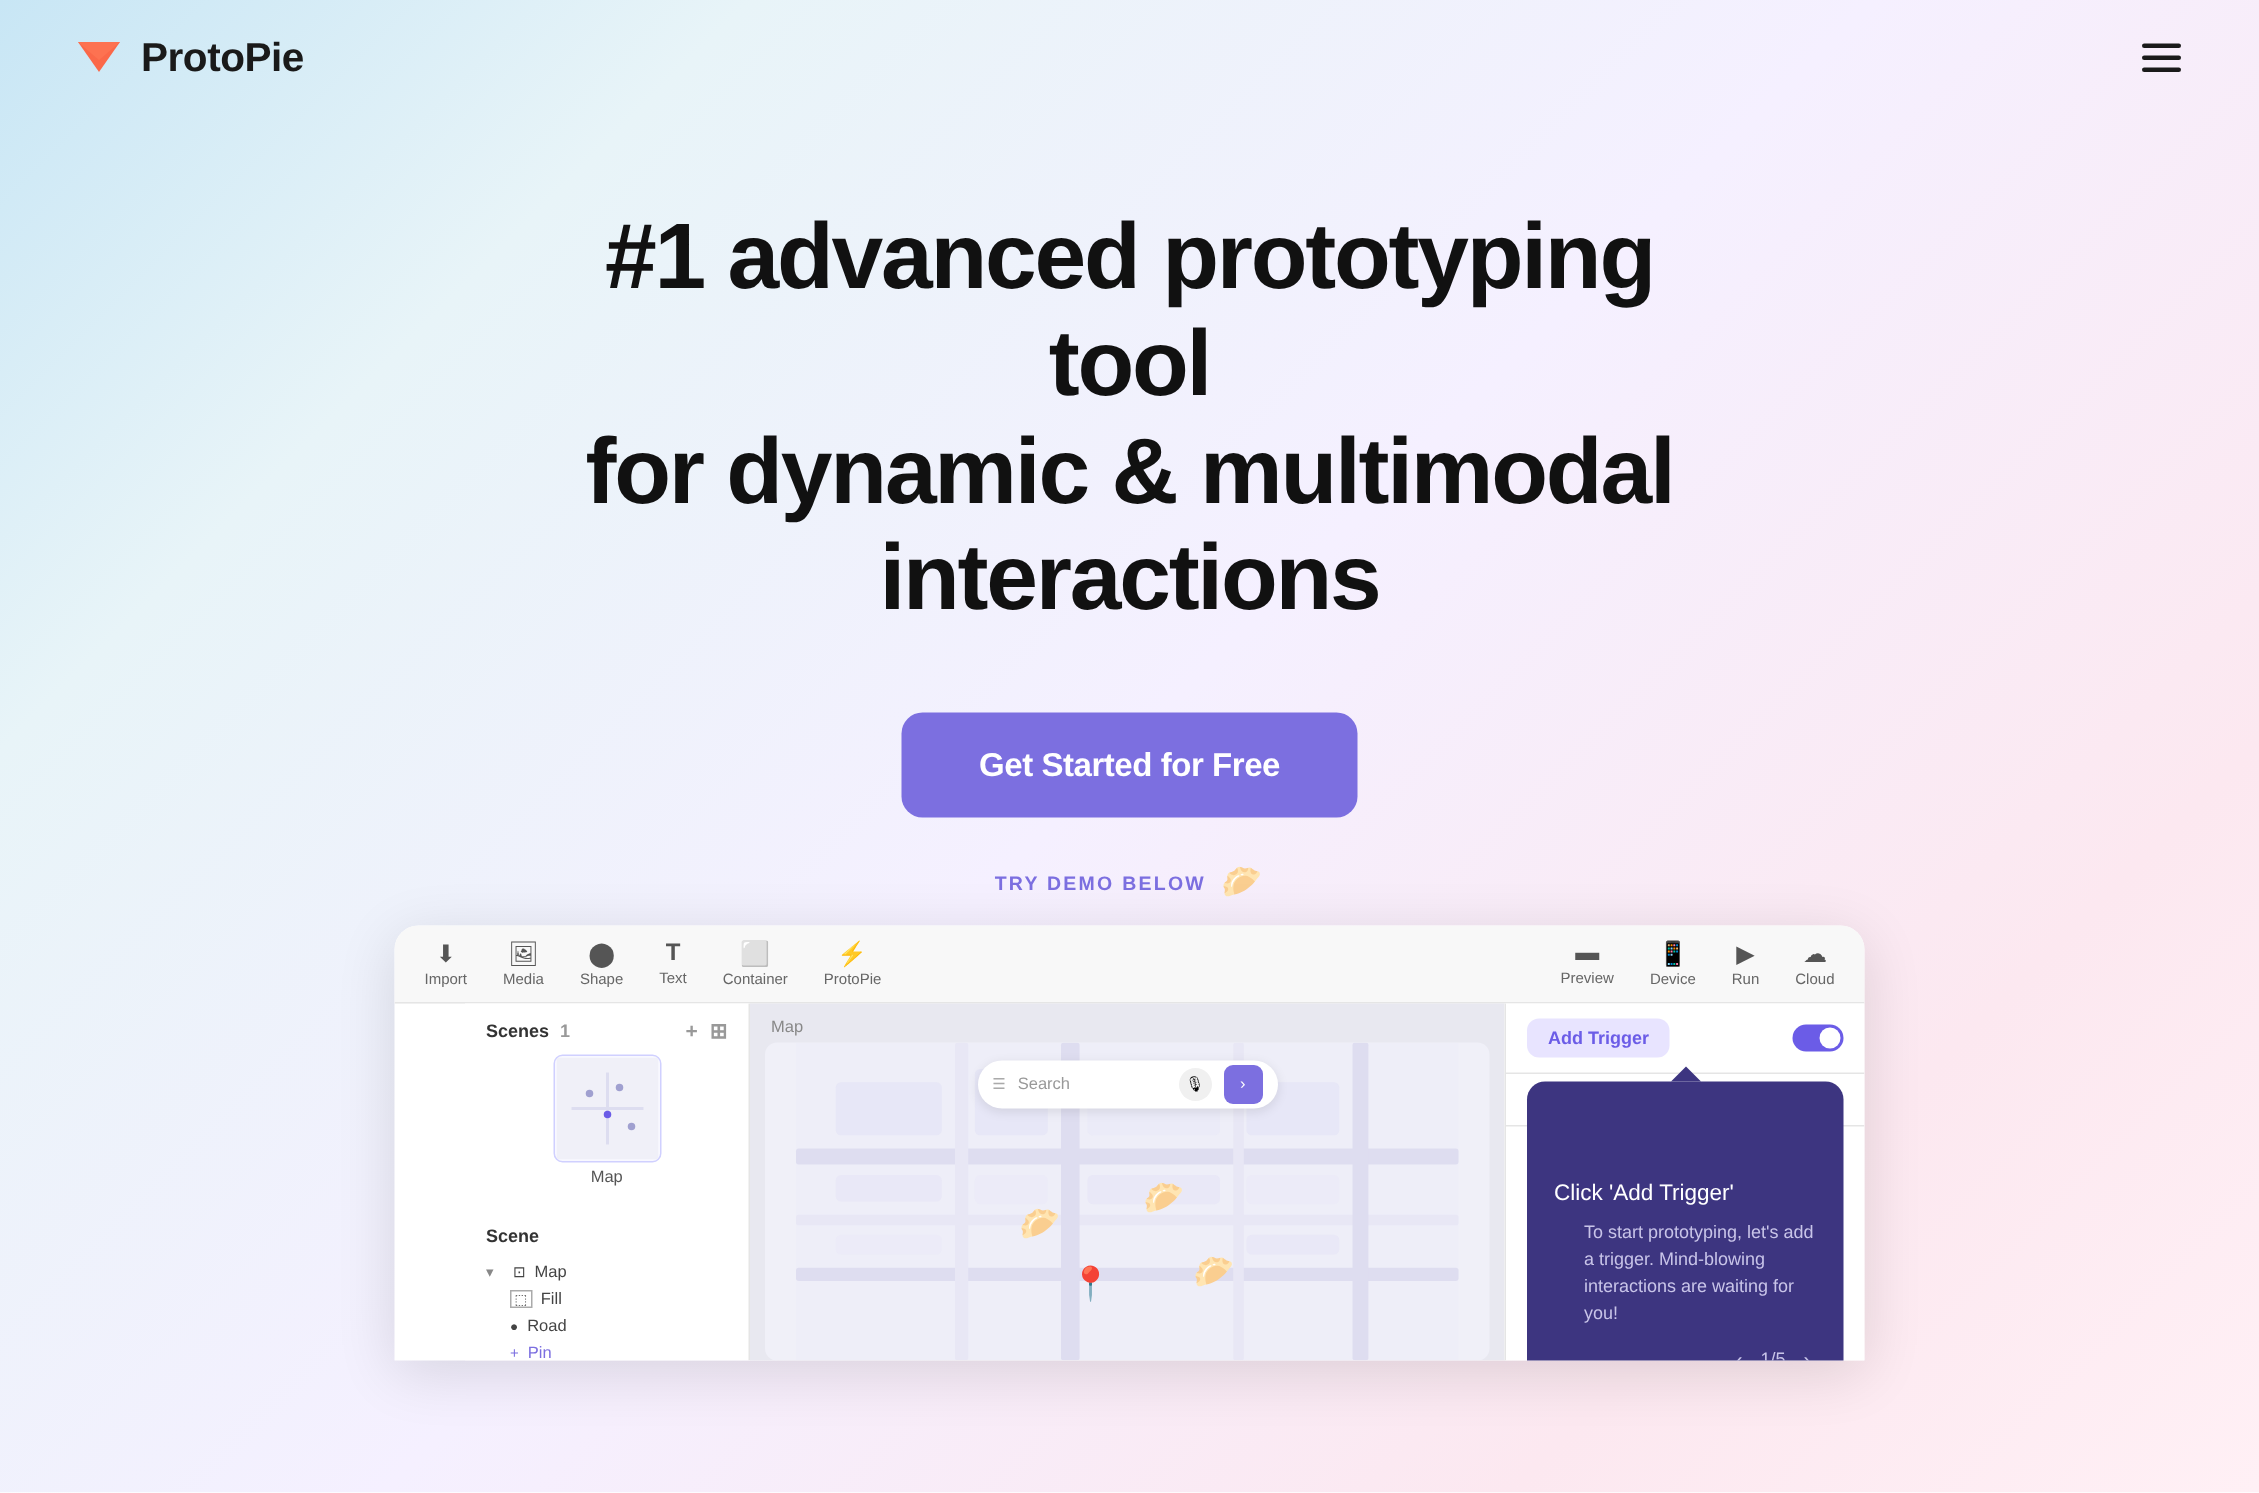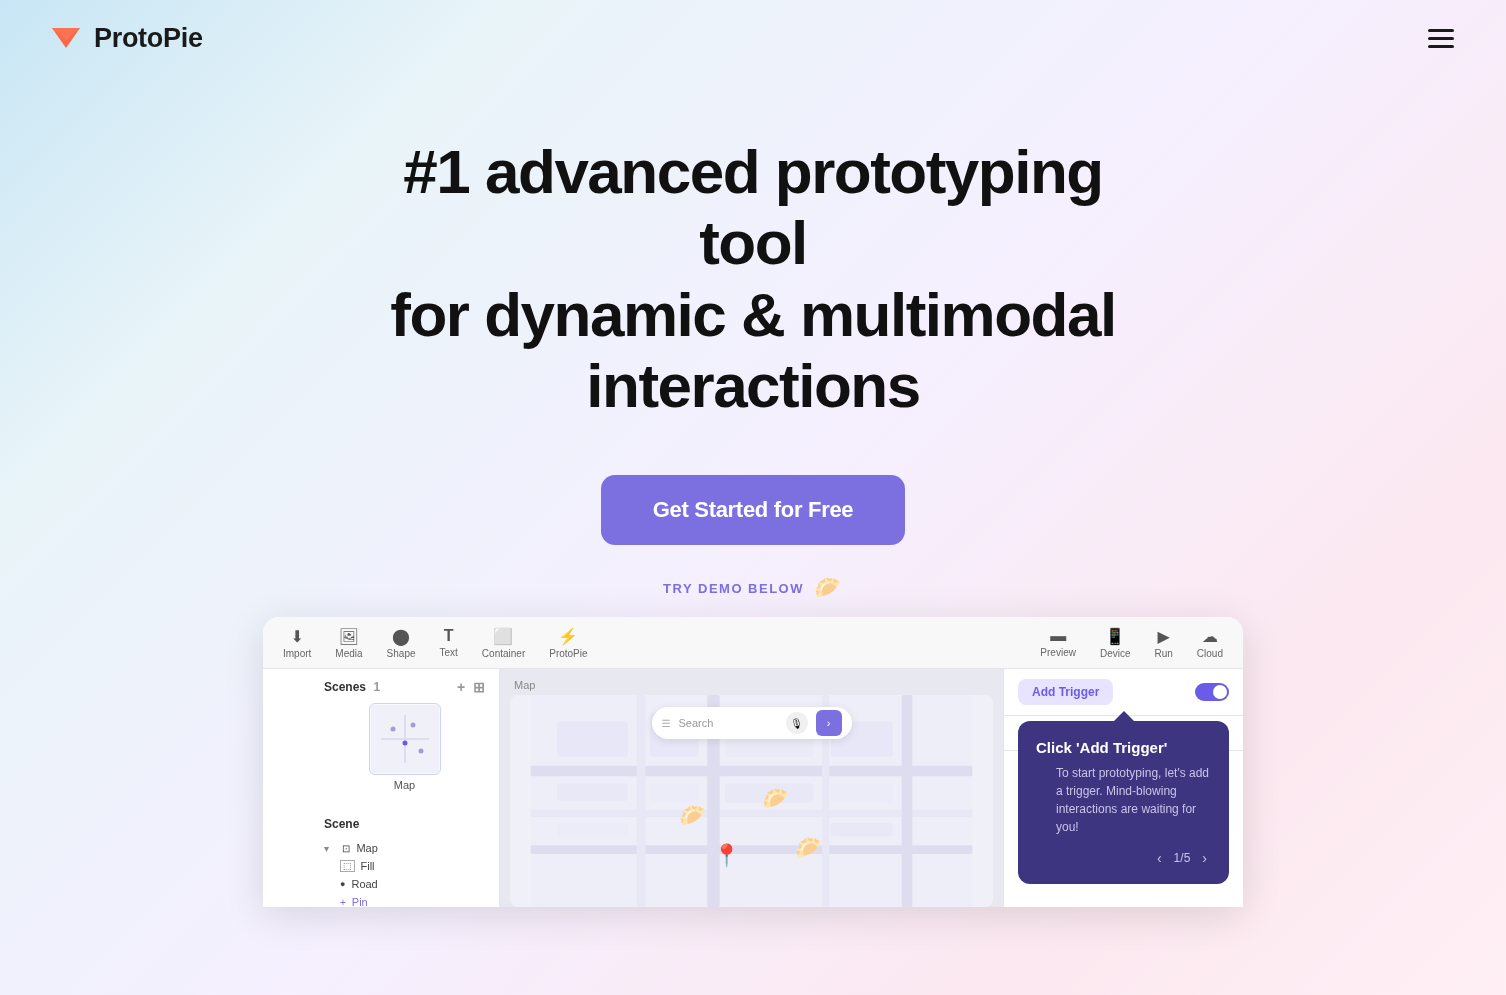--- a/index.html
+++ b/index.html
@@ -448,22 +448,23 @@
       transform: translateX(-50%);
       width: 0;
       height: 0;
       border-left: 10px solid transparent;
       border-right: 10px solid transparent;
       border-bottom: 10px solid #3d3580;
     }
 
     .tooltip-title {
       font-size: 15px;
-      font-weight: 700;
+      font-weight: 400;
       margin-bottom: 8px;
+      margin-top: 48px;
     }
 
     .tooltip-body {
       font-size: 12px;
       line-height: 1.5;
       color: #c8c4e8;
       margin-left: 20px;
     }
 
     .tooltip-footer {

